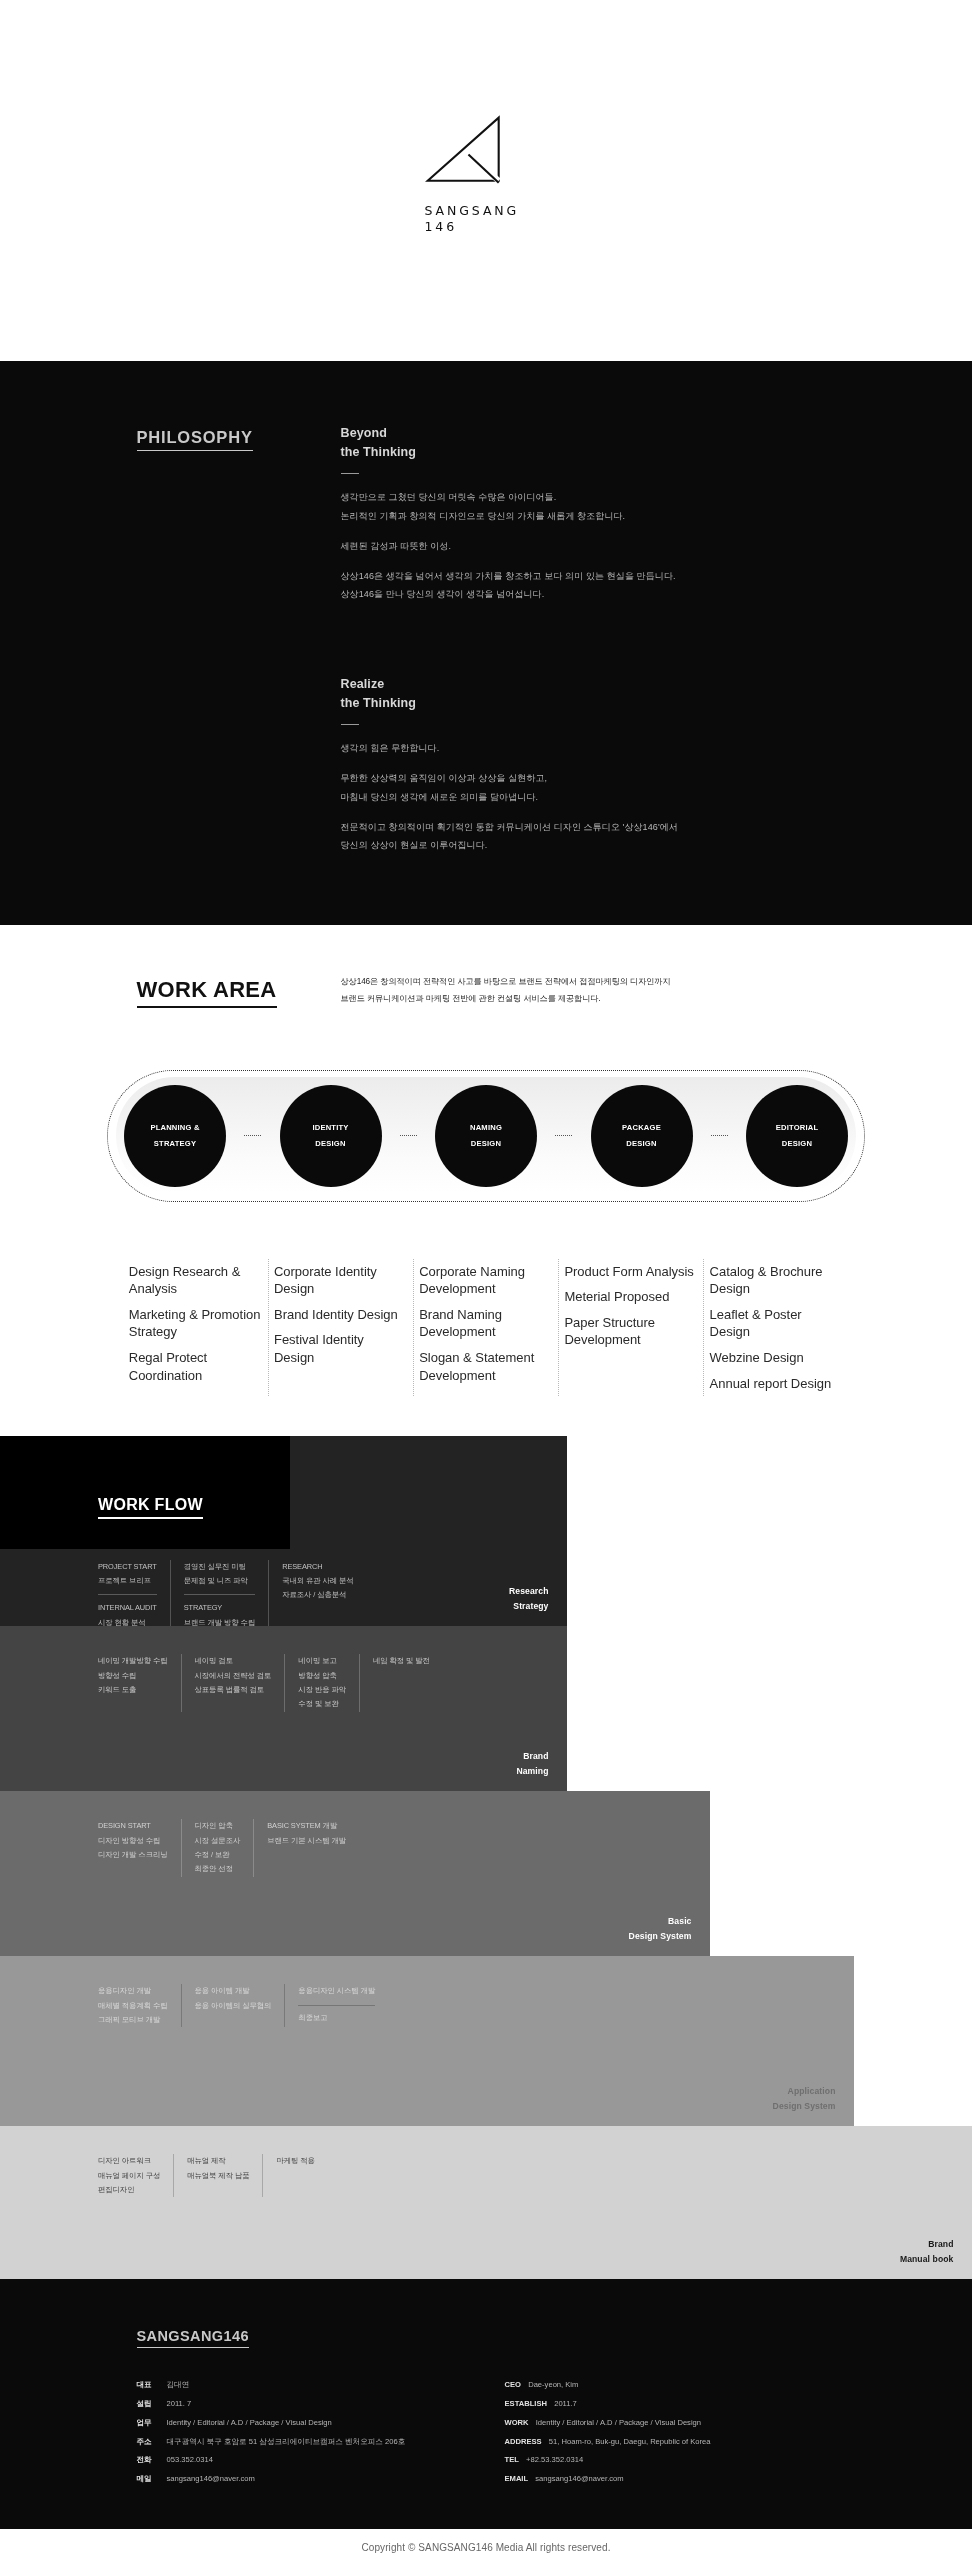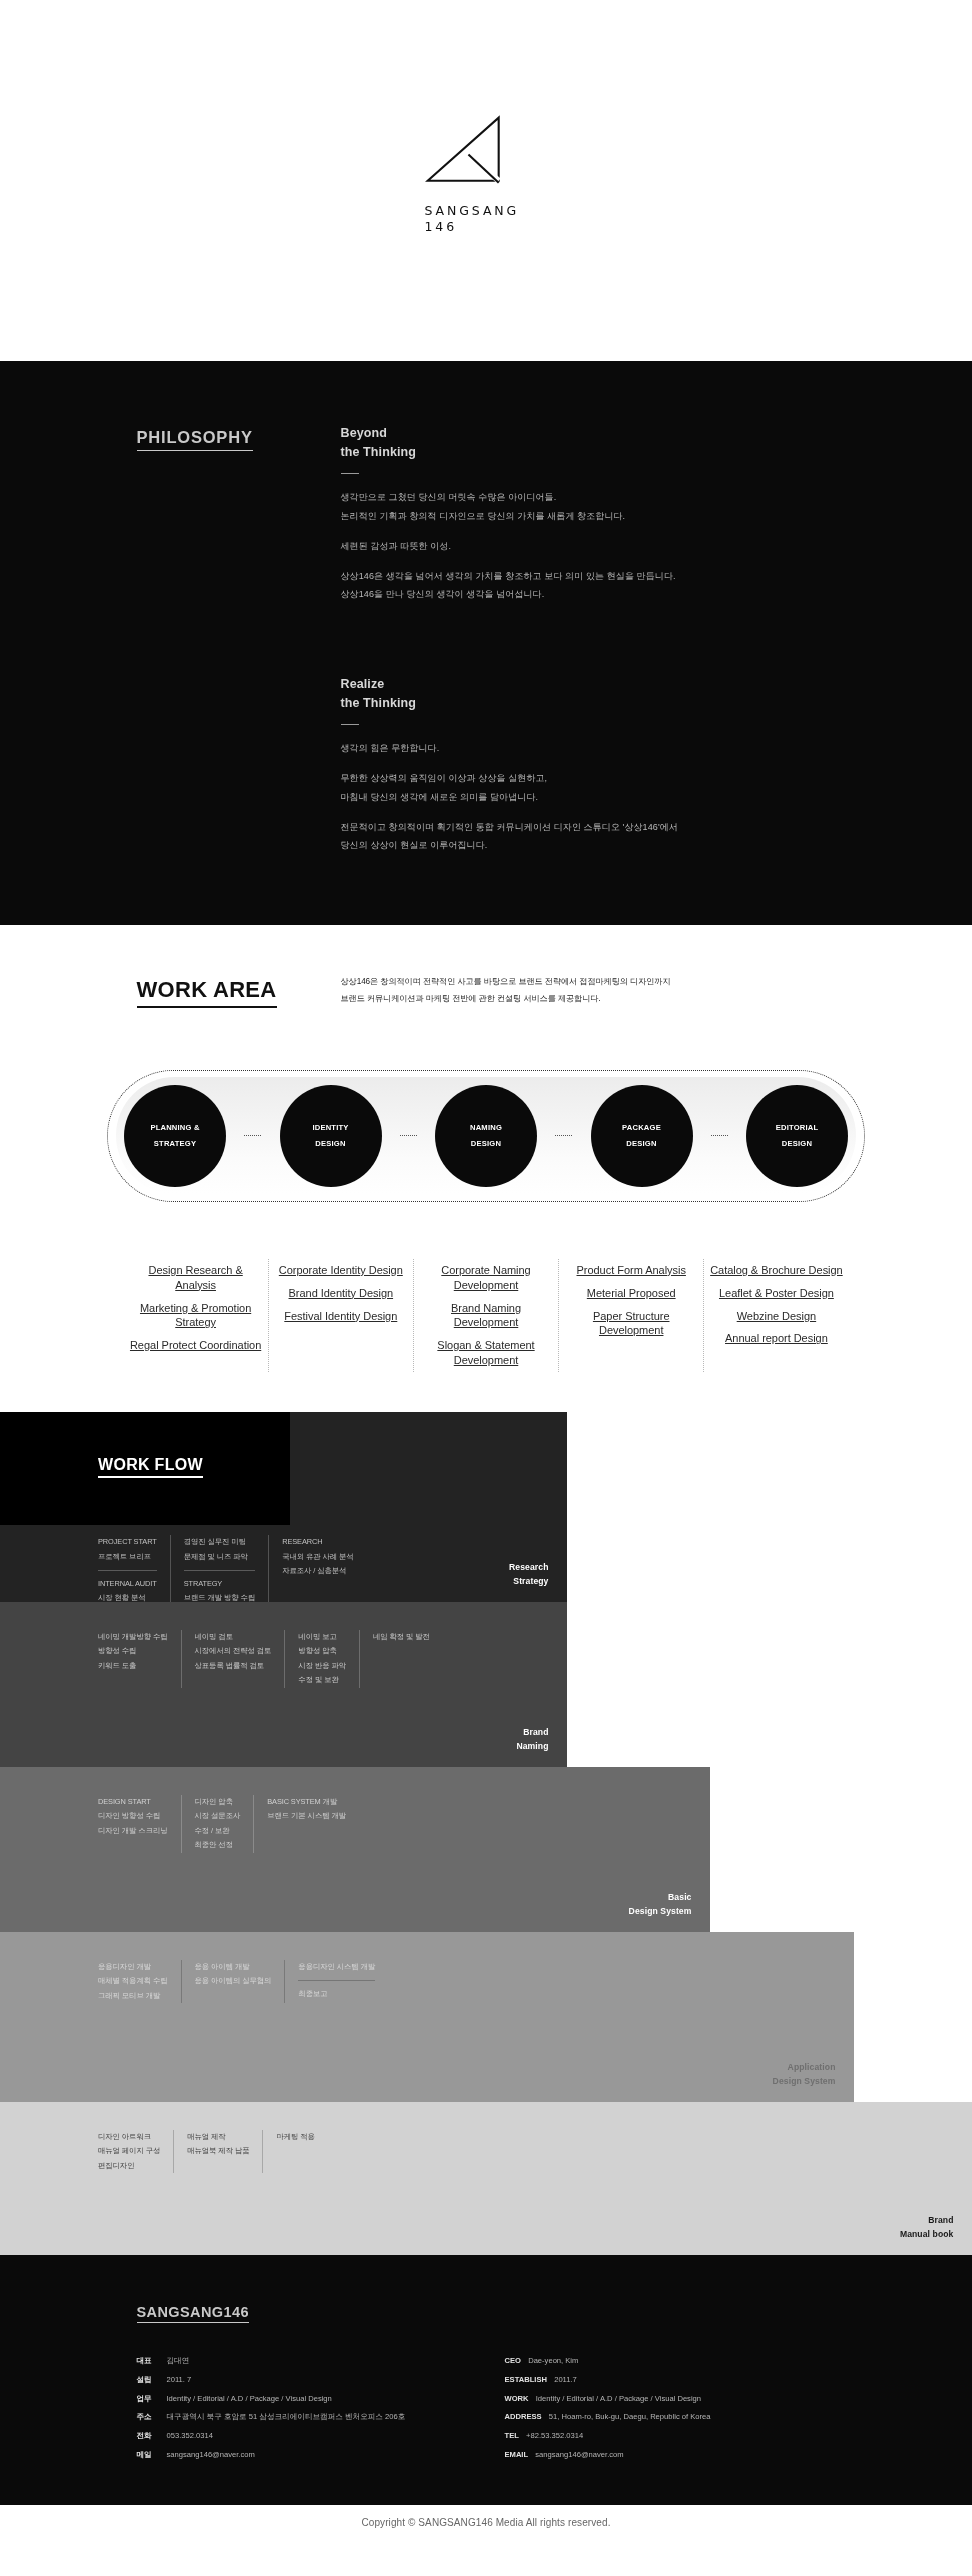--- a/index.html
+++ b/index.html
@@ -93,32 +93,32 @@
   }
 
   
   .svc {
     margin-top:57px; display:flex; width:725px;
     margin-left:auto; margin-right:auto;
   }
   .svc-col { flex:1; padding:0 5.3px; }
   .svc-col + .svc-col { border-left:0.7px dotted #b9b9b9; }
   .svc-col div {
-    font-size:11px; color:#2a2a2a; text-align:center;
-    line-height:1.35; padding:4px 0; letter-spacing:-0.03px;text-decoration:underline;
+    font-size:13px; color:#2a2a2a; 
+    line-height:1.35; padding:4px 0; letter-spacing:-0.03px;
   }
 
   
   .workflow { position:relative; background:#fff; }
   .wf-title-box {
     position:absolute; left:0; top:0; width:290px; height:113px;
     background:#000; z-index:6;
   }
   .wf-title {
-    position:absolute; left:98px; top:44px;
+    position:absolute; left:98px; top:60px;
     font-size:16px; font-weight:bold; color:#fff; letter-spacing:0.3px;
     border-bottom:2px solid #fff; padding-bottom:2.6px; display:inline-block;
   }
   .step { position:relative; }
   .step-inner {
     position:relative;
     display:flex; padding:28px 0 0 98px;
   }
   .step-cols { display:flex; }
   .sc { padding:0 13px 0 0; }

